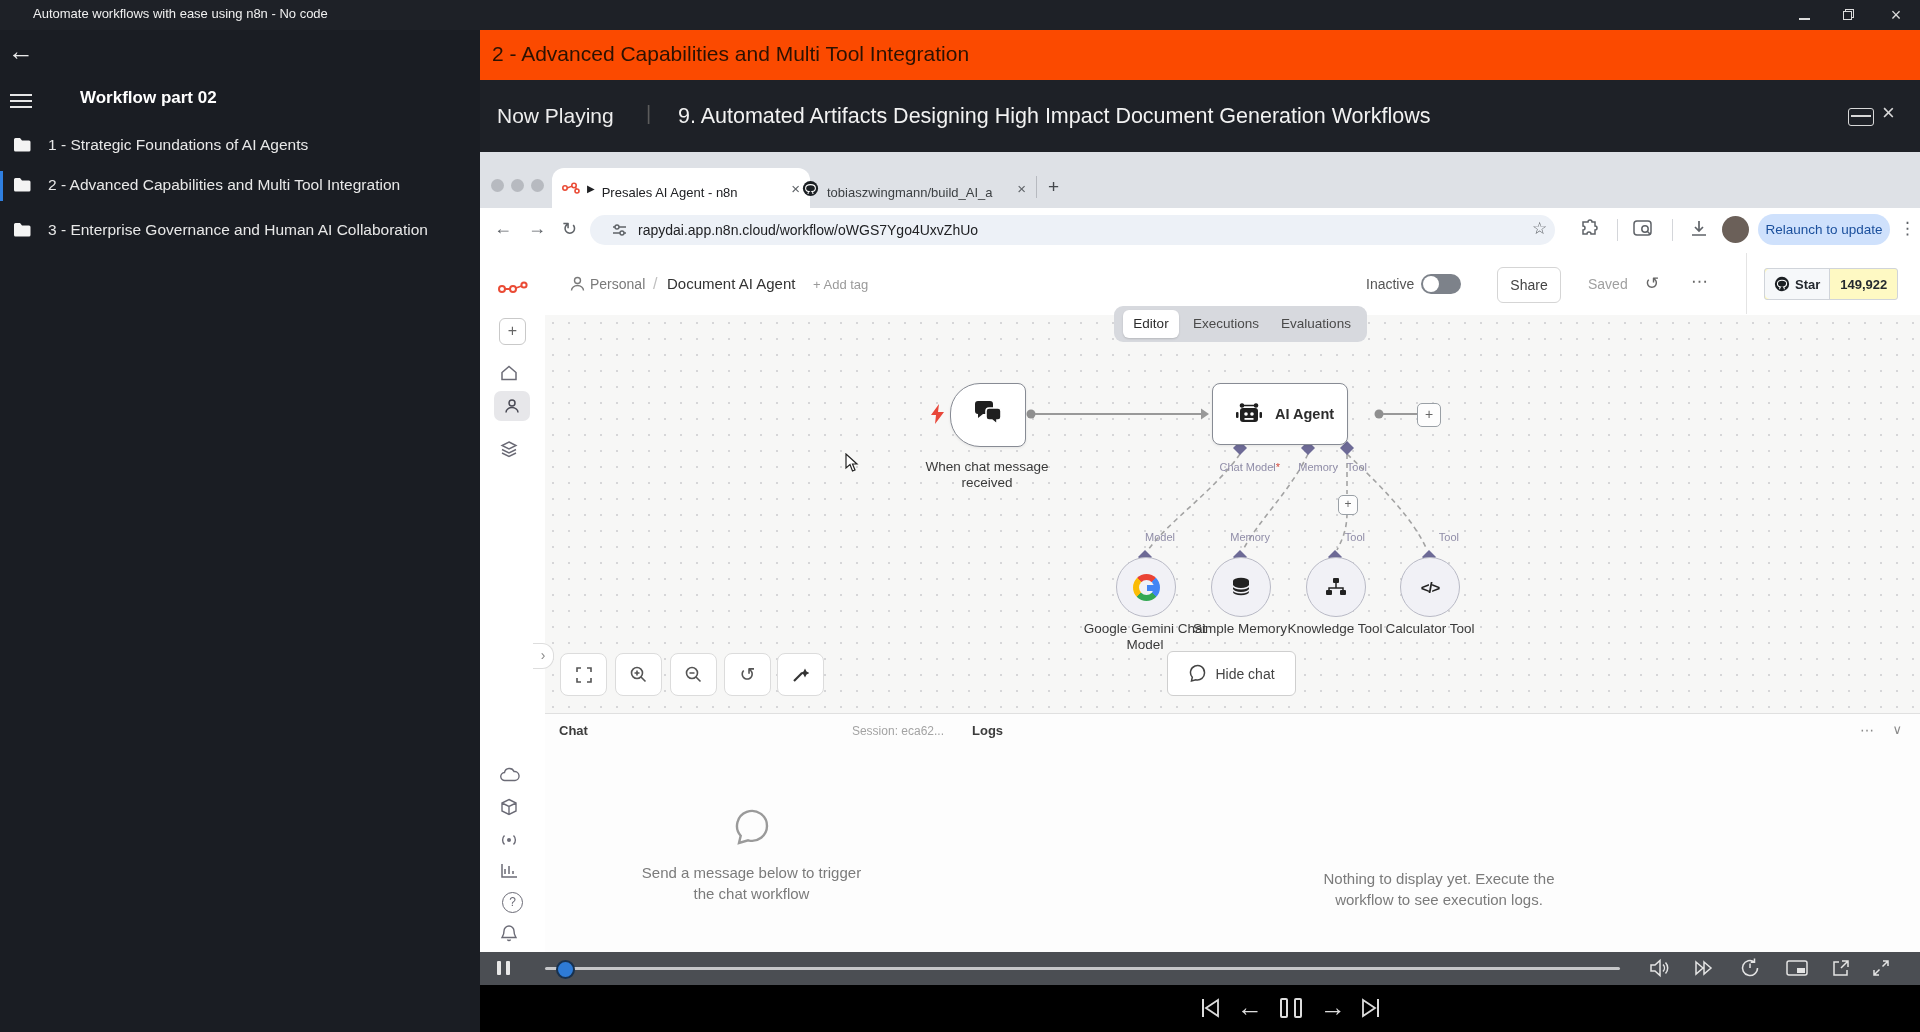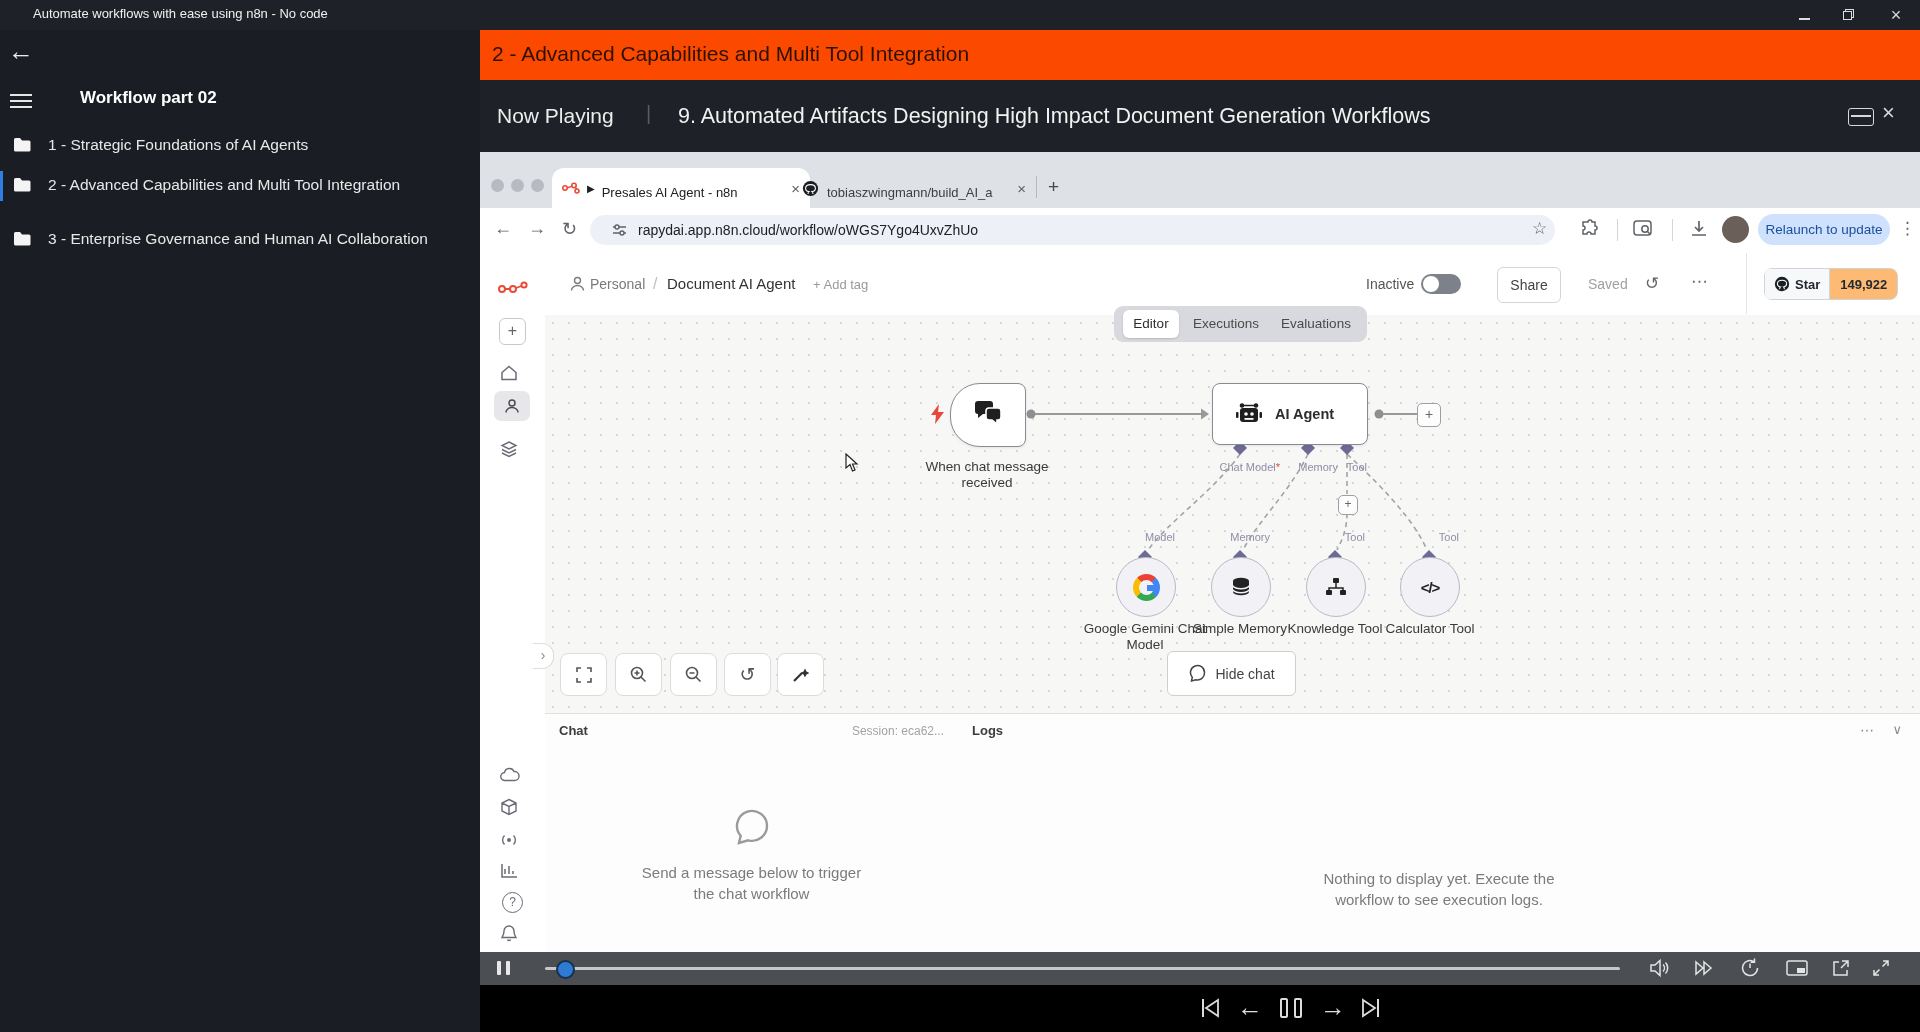--- a/index.html
+++ b/index.html
@@ -59,21 +59,21 @@
   #toolbar{left:0;top:0;width:65px;height:699px;background:#fff;border-right:1px solid #e4e4e4;}
   .tbico{left:20px;color:#6b6b76;}
   #header{left:65px;top:0;width:1375px;height:62px;background:#fff;border-bottom:1px solid #e8e8e8;}
   .crumb{font-size:14px;color:#7a7a7a;}
   .crumbname{font-size:15px;font-weight:500;color:#333;}
   .addtag{font-size:13px;color:#9a9a9a;}
   .toggle{left:876px;top:21px;width:40px;height:20px;border-radius:10px;background:#7d828a;}
   .toggle i{position:absolute;left:2px;top:2px;width:16px;height:16px;border-radius:50%;background:#fff;}
   .sharebtn{left:952px;top:14px;width:62px;height:34px;border:1px solid #d5d5d5;border-radius:6px;
             text-align:center;line-height:34px;font-size:14px;color:#444;background:#fff;}
-  .starwidget{left:1219px;top:15px;height:30px;border:1px solid #d0d4da;border-radius:8px;background:#fdba74;display:flex;}
+  .starwidget{left:1219px;top:15px;height:30px;border:1px solid #d0d4da;border-radius:3px;background:#fef9c3;display:flex;}
   .starseg1{display:flex;align-items:center;gap:5px;padding:0 9px;background:#f6f8fa;border-right:1px solid #d0d4da;border-radius:5px 0 0 5px;font-size:13px;font-weight:bold;color:#24292f;}
   .starseg2{display:flex;align-items:center;padding:0 10px;font-size:13px;font-weight:bold;color:#24292f;}
 
   #tabspill{left:634px;top:53px;width:253px;height:36px;background:#d7d9de;border-radius:9px;z-index:5;}
   .tabseg{position:absolute;top:4px;height:28px;border-radius:6px;text-align:center;font-size:13.5px;line-height:28px;color:#4a4a4a;}
   .tabseg.on{background:#fff;color:#2d2d2d;font-weight:500;box-shadow:0 1px 2px rgba(0,0,0,.15);}
 
   #canvas{left:65px;top:62px;width:1375px;height:398px;overflow:hidden;background:#f7f7f6;
           background-image:radial-gradient(#d6d6d8 1px,transparent 1.2px);background-size:16px 16px;}
   .node{position:absolute;background:#fff;border:1.6px solid #878b94;box-shadow:0 1px 3px rgba(0,0,0,.08);}
@@ -130,21 +130,21 @@
         </svg>
       <span class="lbl">1 - Strategic Foundations of AI Agents</span>
     </div>
     <div class="abs sitem" style="top:138px;">
       <span class="abs activebar" style="top:3px;"></span>
       <svg class="fold" width="19" height="15" viewBox="0 0 19 15">
           <path d="M1,2.5 a1.5,1.5 0 0 1 1.5,-1.5 h4.5 l2,2.5 h7 a1.5,1.5 0 0 1 1.5,1.5 v8 a1.5,1.5 0 0 1 -1.5,1.5 h-13.5 a1.5,1.5 0 0 1 -1.5,-1.5 z" fill="#f4f4f4"></path>
         </svg>
       <span class="lbl">2 - Advanced Capabilities and Multi Tool Integration</span>
     </div>
-    <div class="abs sitem" style="top:192px;">
+    <div class="abs sitem" style="top:183px;">
       <svg class="fold" width="19" height="15" viewBox="0 0 19 15">
           <path d="M1,2.5 a1.5,1.5 0 0 1 1.5,-1.5 h4.5 l2,2.5 h7 a1.5,1.5 0 0 1 1.5,1.5 v8 a1.5,1.5 0 0 1 -1.5,1.5 h-13.5 a1.5,1.5 0 0 1 -1.5,-1.5 z" fill="#f4f4f4"></path>
         </svg>
       <span class="lbl">3 - Enterprise Governance and Human AI Collaboration</span>
     </div>
   </div>
 
   <div id="banner" class="abs">
     <div class="abs t">2 - Advanced Capabilities and Multi Tool Integration</div>
   </div>
@@ -328,21 +328,21 @@
         <polygon points="9,0 1,11 6,11 5,20 14,8 8,8" fill="#e8473a"></polygon>
       </svg>
       <div class="node" style="left:405px;top:68px;width:74px;height:62px;border-radius:30px 8px 8px 30px;">
         <svg style="margin:17px 0 0 22px;" width="30" height="26" viewBox="0 0 30 26">
           <path d="M2,3 a3,3 0 0 1 3,-3 h12 a3,3 0 0 1 3,3 v7 a3,3 0 0 1 -3,3 h-7 l-5,4 v-4 h0 a3,3 0 0 1 -3,-3 z" fill="#1f1f1f"></path>
           <path d="M13,10 a3,3 0 0 1 3,-3 h9 a3,3 0 0 1 3,3 v6 a3,3 0 0 1 -3,3 h-1 v4 l-5,-4 h-3 a3,3 0 0 1 -3,-3 z" fill="#1f1f1f" stroke="#fff" stroke-width="1.6"></path>
         </svg>
       </div>
       <div class="nodelabel" style="left:367px;top:144px;width:150px;">When chat message received</div>
 
-      <div class="node flex" style="left:667px;top:68px;width:156px;height:62px;border-radius:8px;gap:12px;padding-left:22px;box-sizing:border-box;">
+      <div class="node flex" style="left:667px;top:68px;width:136px;height:62px;border-radius:8px;gap:12px;padding-left:22px;box-sizing:border-box;">
         <svg width="28" height="24" viewBox="0 0 28 24">
           <path d="M7,3.5 h14 M7,2 a1.5,1.5 0 1 0 0.01,0 M21,2 a1.5,1.5 0 1 0 0.01,0" stroke="#1f1f1f" stroke-width="1.6" fill="#1f1f1f"></path>
           <rect x="5" y="6" width="18" height="14" rx="3" fill="#1f1f1f"></rect>
           <rect x="1" y="10" width="2.5" height="6" rx="1" fill="#1f1f1f"></rect>
           <rect x="24.5" y="10" width="2.5" height="6" rx="1" fill="#1f1f1f"></rect>
           <circle cx="11" cy="12" r="1.8" fill="#fff"></circle>
             <circle cx="17" cy="12" r="1.8" fill="#fff"></circle>
           <rect x="9.5" y="16" width="9" height="1.8" fill="#fff"></rect>
         </svg>
         <span style="font-size:14.5px;font-weight:600;color:#2d2d2d;">AI Agent</span>

